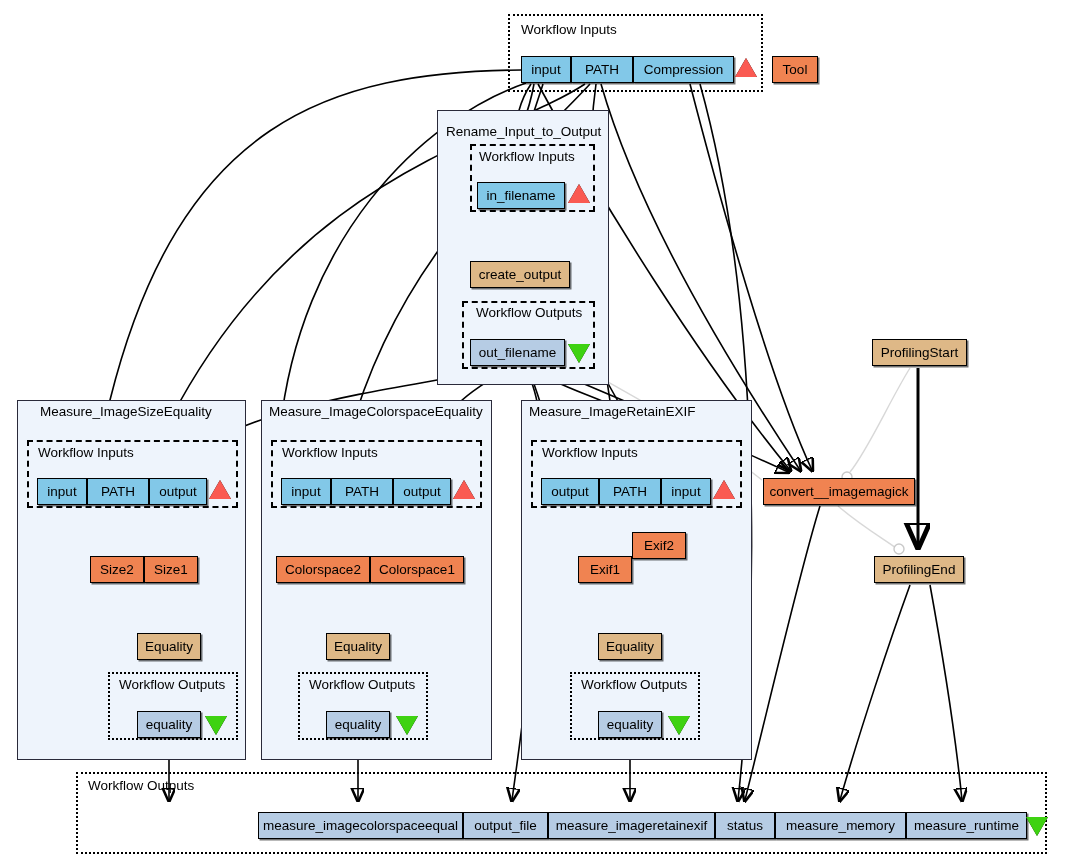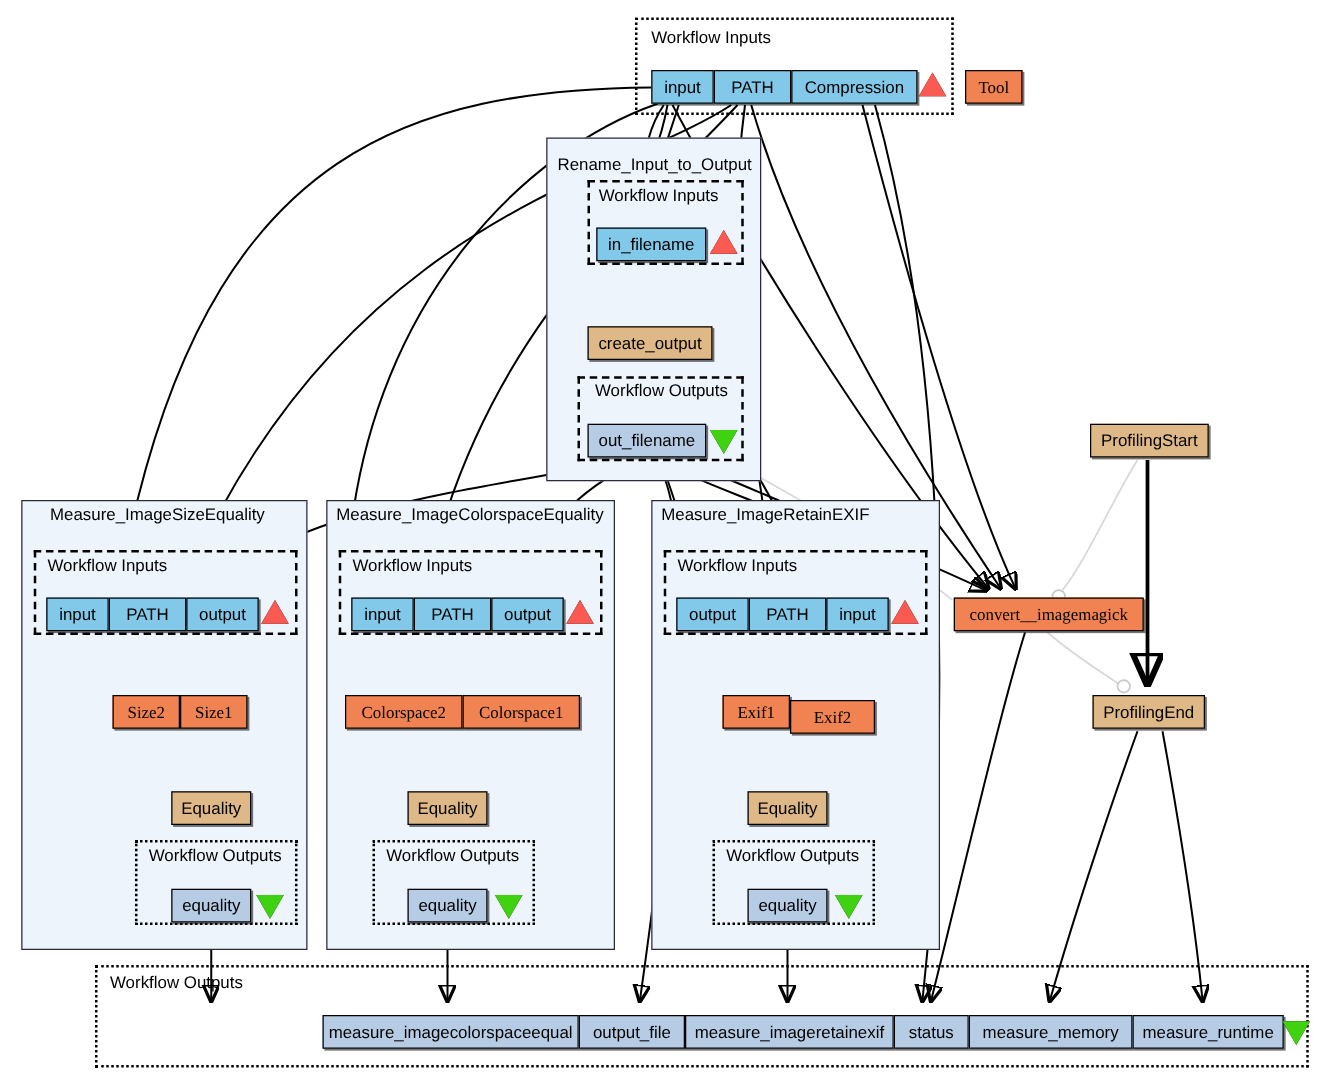--- a/index.html
+++ b/index.html
@@ -16,21 +16,21 @@
                  background:transparent;line-height:1;}
 
   
   .node{position:absolute;box-sizing:border-box;border:1px solid #000;
         display:flex;align-items:center;justify-content:center;
         font-size:13.5px;color:#000;white-space:nowrap;
         box-shadow:1.5px 1.5px 0 rgba(0,0,0,0.55);}
   .n-blue{background:#82c8e8;}
   .n-lav{background:#b6cce4;}
   .n-tan{background:#deb887;}
-  .n-orange{background:#f08351;font-family:Liberation Serif, serif;}
+  .n-orange{background:#f08351;}
 
   
   .tri{position:absolute;width:0;height:0;}
   .tri-up{border-left:11px solid transparent;border-right:11px solid transparent;
           border-bottom:19px solid #fa5a52;filter:drop-shadow(0 0 0.6px #000);}
   .tri-down{border-left:11px solid transparent;border-right:11px solid transparent;
             border-top:19px solid #3ed211;filter:drop-shadow(0 0 0.6px #000);}
 
   svg.edges{position:absolute;left:0;top:0;width:1071px;height:867px;
             pointer-events:none;}
@@ -242,21 +242,21 @@
     <span>PATH</span>
   </div>
   <div class="node n-blue" style="left:661px;top:478px;width:50px;height:27px;">
     <span>input</span>
   </div>
   <div class="tri tri-up" style="left:713px;top:480px;"></div>
 
   <div class="node n-orange" style="left:578px;top:556px;width:54px;height:27px;">
     <span>Exif1</span>
   </div>
-  <div class="node n-orange" style="left:632px;top:560px;width:68px;height:27px;">
+  <div class="node n-orange" style="left:632px;top:532px;width:54px;height:27px;">
     <span>Exif2</span>
   </div>
   <div class="node n-tan" style="left:598px;top:633px;width:64px;height:27px;">
     <span>Equality</span>
   </div>
 
   <div class="cluster dotted" style="left:570px;top:672px;width:130px;height:68px;"></div>
   <div class="cluster-label" style="left:581px;top:678px;">Workflow Outputs</div>
   <div class="node n-lav" style="left:598px;top:711px;width:64px;height:27px;">
     <span>equality</span>

